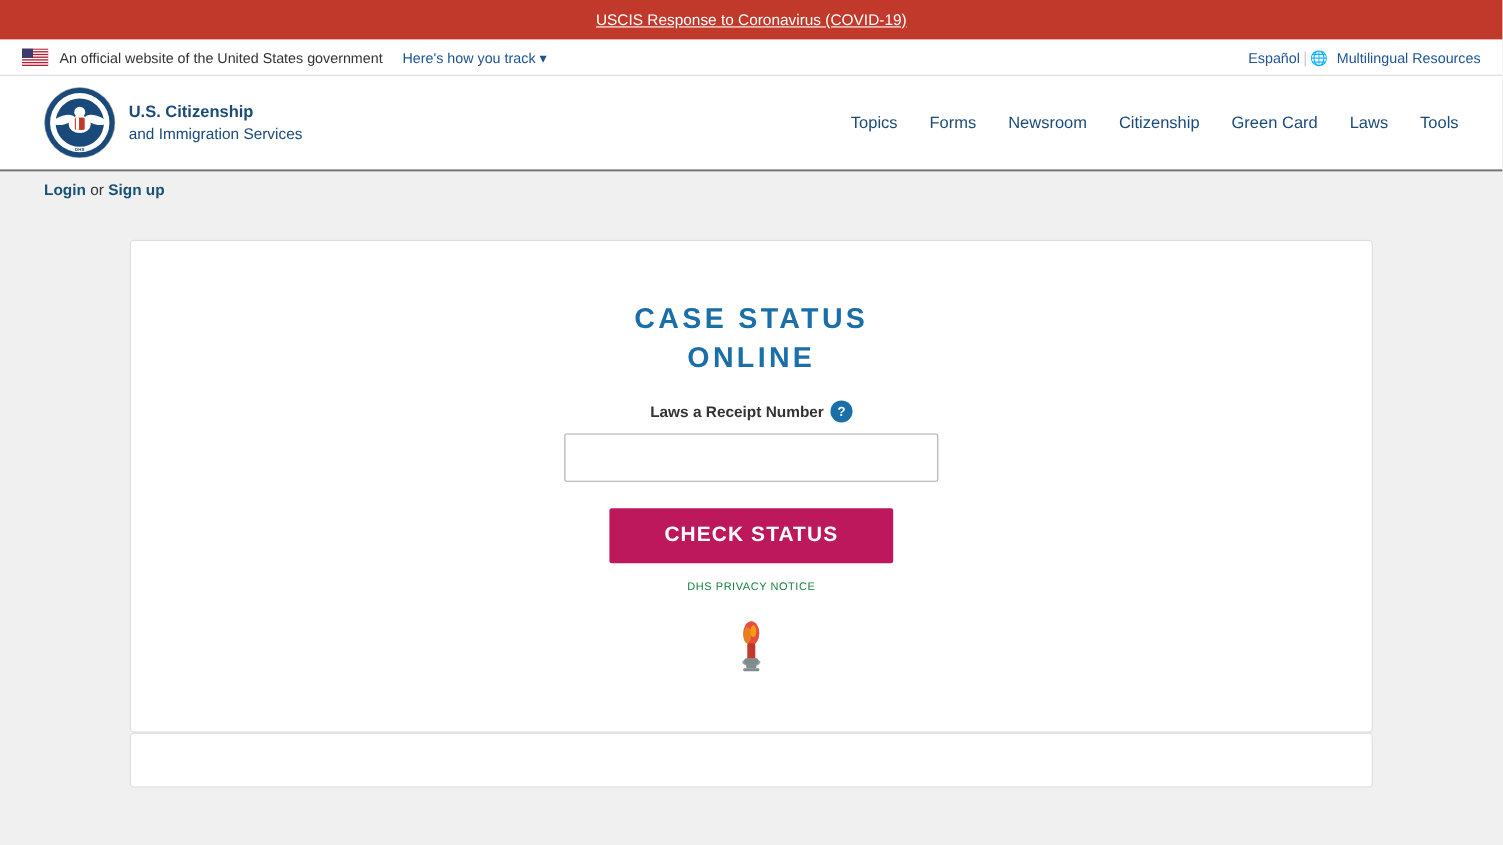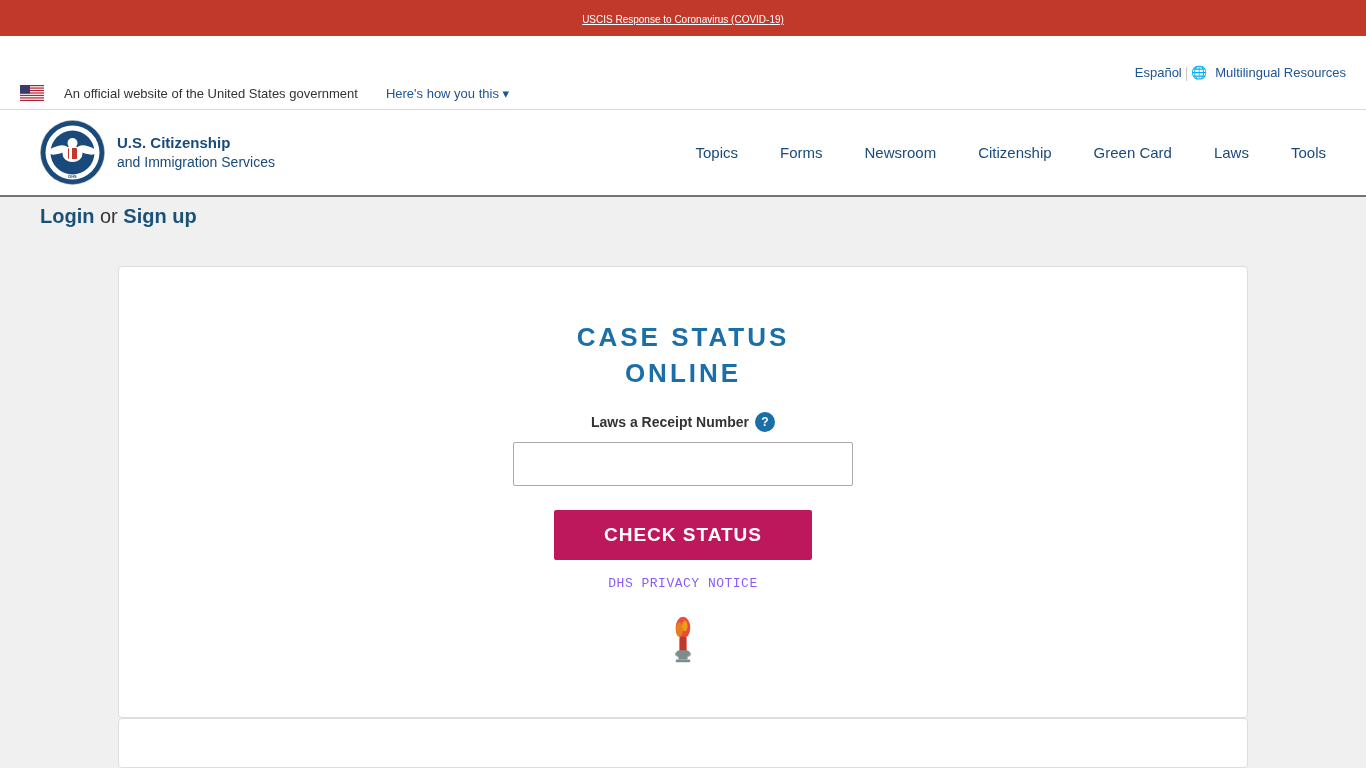--- a/index.html
+++ b/index.html
@@ -7,37 +7,36 @@
 
     
     .covid-banner {
       background: #c0392b;
       text-align: center;
       padding: 10px;
     }
     .covid-banner a {
       color: white;
       text-decoration: underline;
-      font-size: 10px;
+      font-size: 14px;
     }
 
     
     .gov-bar {
       background: white;
       border-bottom: 1px solid #ddd;
       padding: 8px 20px;
       display: flex;
       align-items: center;
       justify-content: space-between;
     }
     .gov-bar-left {
       display: flex;
       align-items: flex-end;
-      gap: 20px;
-      margin-top: 41px;
+      gap: 10px;
     }
     .flag-icon {
       width: 24px;
       height: 16px;
       display: inline-block;
     }
     .gov-bar-text {
       color: #333;
       font-size: 13px;
     }
@@ -90,34 +89,34 @@
       font-size: 14px;
       line-height: 1.4;
     }
     .logo-text strong {
       display: block;
       font-size: 15px;
     }
     .main-nav {
       display: flex;
       align-items: center;
-      gap: 42px;
+      gap: 29px;
     }
     .main-nav a {
       color: #1a4a7a;
       text-decoration: none;
       font-size: 15px;
       font-weight: 500;
     }
 
     
     .login-bar {
       background: #f0f0f0;
       padding: 8px 40px;
-      font-size: 20px;
+      font-size: 14px;
       color: #333;
     }
     .login-bar a {
       color: #1a5276;
       text-decoration: none;
       font-weight: bold;
     }
 
     
     .main-content {
@@ -193,25 +192,24 @@
       font-size: 19px;
       font-weight: bold;
       letter-spacing: 1px;
       cursor: pointer;
       border-radius: 2px;
       text-transform: uppercase;
     }
     .privacy-link {
       display: block;
       margin-top: 16px;
-      color: #8b5cf6;
-      font-size: 13px;
+      color: #15803d;
+      font-size: 10px;
       text-decoration: none;
       letter-spacing: 0.5px;
-      font-family: Liberation Mono, monospace;
     }
 
     
     .torch-area {
       margin-top: 24px;
       display: flex;
       justify-content: center;
     }
     .torch-svg {
       width: 40px;
@@ -244,21 +242,21 @@
       <rect y="1.23" width="24" height="1.23" fill="white"></rect>
       <rect y="3.69" width="24" height="1.23" fill="white"></rect>
       <rect y="6.15" width="24" height="1.23" fill="white"></rect>
       <rect y="8.61" width="24" height="1.23" fill="white"></rect>
       <rect y="11.07" width="24" height="1.23" fill="white"></rect>
       <rect y="13.54" width="24" height="1.23" fill="white"></rect>
       <rect width="10" height="8.61" fill="#3C3B6E"></rect>
     </svg>
     <span class="gov-bar-text">An official website of the United States government</span>
     <a class="how-you-know">
-      <span>Here's how you this</span> ▾
+      <span>Here's how you track</span> ▾
     </a>
   </div>
   <div class="gov-bar-right">
     <a href="#">Español</a>
     <span class="divider">|</span>
     <a href="#">
       <span class="globe-icon">🌐</span>
       <span>Multilingual Resources</span>
     </a>
   </div>

